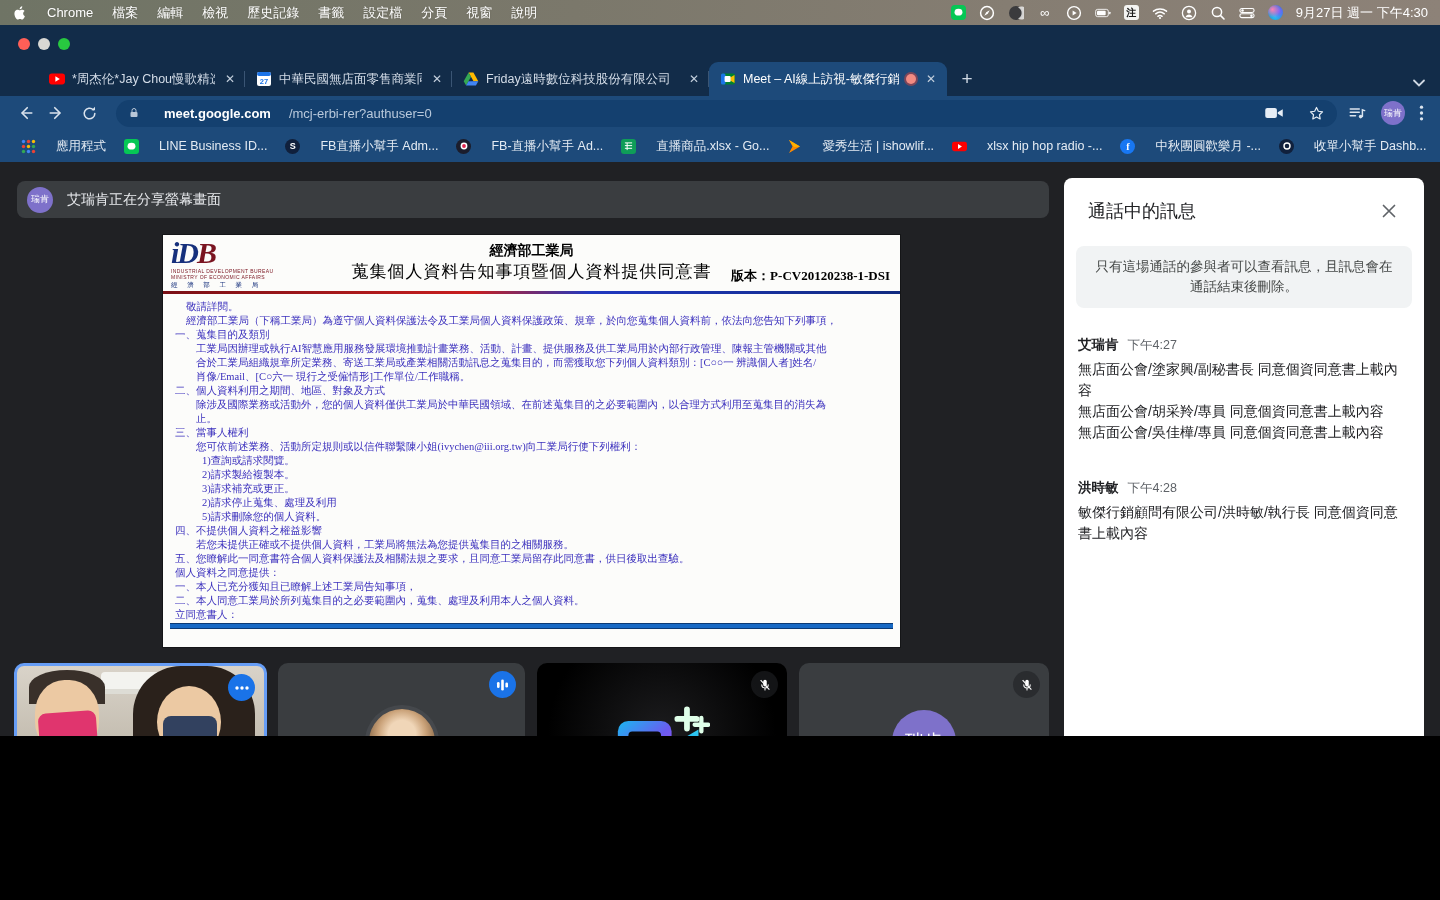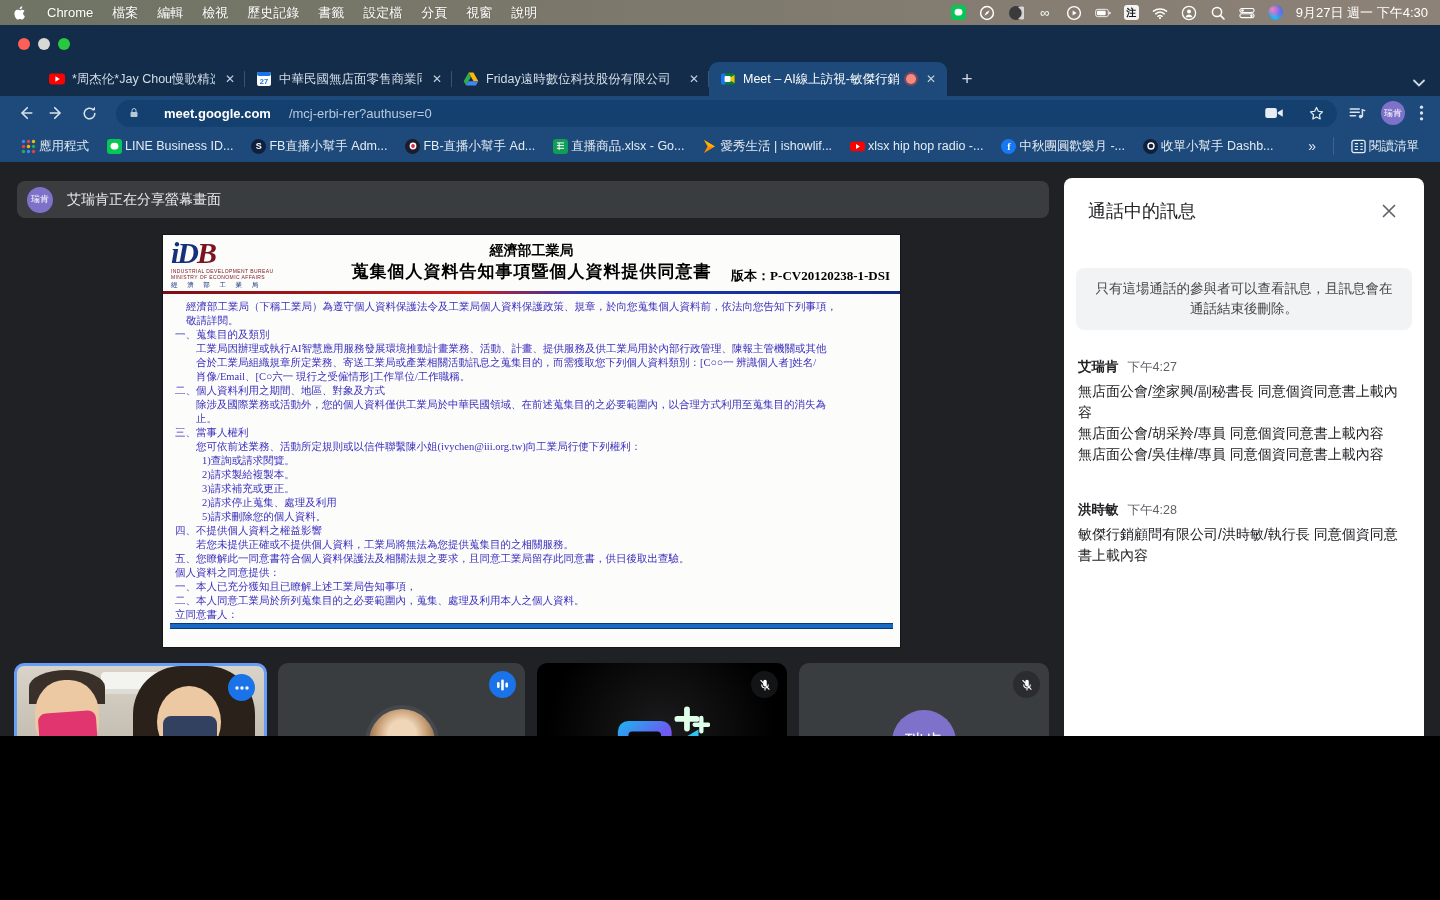--- a/index.html
+++ b/index.html
@@ -39,57 +39,57 @@
   .toolbar{position:absolute;top:96px;left:0;width:100%;height:34px;background:#1d4a7a;display:flex;align-items:center;padding:0 10px;gap:2px}
   .navbtn{width:30px;height:30px;display:flex;align-items:center;justify-content:center;border-radius:50%}
   .omnibox{flex:1;height:27px;margin:0 8px 0 10px;background:#14406f;border-radius:14px;display:flex;align-items:center;padding:0 12px;gap:24px;color:#fff;font-size:13px}
   .omnibox .host{font-weight:bold}
   .omnibox .path{color:#b9c9dc}
   .omni-sp{flex:1}
   .tbright{display:flex;align-items:center;gap:14px;padding-right:6px}
   .tb-avatar{width:24px;height:24px;border-radius:50%;background:#7e71ca;color:#fff;font-size:9px;display:flex;align-items:center;justify-content:center}
 
   .bmbar{position:absolute;top:130px;left:0;width:100%;height:32px;background:#1d4a7a;display:flex;align-items:center;padding:0 12px;color:#e4ebf3;font-size:12.5px}
-  .bm{display:flex;align-items:center;gap:3px;padding:3px 9px;border-radius:6px;white-space:nowrap}
+  .bm{display:flex;align-items:center;gap:20px;padding:3px 9px;border-radius:6px;white-space:nowrap}
   .bmicon{width:15px;height:15px;flex:none;border-radius:3px;display:flex;align-items:center;justify-content:center}
   .bm-sp{flex:1}
   .bm-div{width:1px;height:18px;background:#3f6390;margin:0 8px}
 
   
   .meet{position:absolute;top:162px;left:0;width:100%;height:738px;background:#202124}
   .banner{position:absolute;left:17px;top:19px;width:1032px;height:37px;background:#3a3d40;border-radius:8px;display:flex;align-items:center;gap:14px;padding:0 10px;color:#e8eaed;font-size:14px}
   .b-avatar{width:26px;height:26px;border-radius:50%;background:#7e71ca;color:#fff;font-size:9px;display:flex;align-items:center;justify-content:center}
 
   
   .doc{position:absolute;left:163px;top:73px;width:737px;height:412px;background:#fcfcfa;font-family:"Liberation Serif",serif;box-shadow:0 0 0 1px #141517}
   .doc-head{position:relative;height:58px}
   .lg{position:absolute;left:8px;top:3px;line-height:1}
   .lg-big{font-size:30px;font-weight:bold;font-style:italic;letter-spacing:-2px}
   .lg-i{color:#16307c}.lg-d{color:#16307c}.lg-b{color:#7a1420}
   .lg-s{font-size:5px;color:#7a1420;letter-spacing:.4px;margin-top:1px;font-family:"Liberation Sans",sans-serif}
   .lg-c{font-size:6.5px;color:#16307c;letter-spacing:4px;margin-top:2px}
   .doc-t1{text-align:center;font-size:14px;font-weight:bold;padding-top:7px}
-  .doc-t2{text-align:center;font-size:17px;font-weight:bold;letter-spacing:1px}
+  .doc-t2{text-align:center;font-size:17px;font-weight:normal;letter-spacing:1px}
   .doc-ver{position:absolute;right:10px;top:32px;font-size:13px;font-weight:bold}
   .doc-rule{position:absolute;left:0;right:0;top:56px;height:3px;background:linear-gradient(90deg,#7a1016 0%,#c81e1e 42%,#2038c0 58%,#102a80 100%)}
   .doc-body{padding:7px 12px 0;font-size:10.5px;line-height:14px;color:#3a2fbd}
   .doc-line[data-indent="1"]{padding-left:11px}
   .doc-line[data-indent="2"]{padding-left:21px}
   .doc-line[data-indent="3"]{padding-left:27px}
   .doc-bar{position:absolute;left:7px;right:7px;bottom:18px;height:6px;background:#1769c4;border-top:1px solid #0b3a74;border-bottom:1px solid #0b3a74}
 
   
   .chat{position:absolute;left:1064px;top:16px;width:360px;height:644px;background:#fff;border-radius:8px;color:#202124}
   .chat-head{display:flex;align-items:center;padding:20px 22px 6px 24px}
   .chat-title{font-size:18px}
   .chat-x{margin-left:auto;width:26px;height:26px;display:flex;align-items:center;justify-content:center;color:#5f6368}
   .chat-toggle{margin:20px 12px 0;background:#f1f3f4;border-radius:8px;height:40px;display:flex;align-items:center;padding:0 12px;font-size:14px}
   .tgl{margin-left:auto;width:36px;height:16px;border-radius:8px;background:#c2c6ca;position:relative}
   .tgl-th{position:absolute;right:-1px;top:-3px;width:21px;height:21px;border-radius:50%;background:#9aa0a6;color:#fff;font-size:12px;display:flex;align-items:center;justify-content:center;box-shadow:0 1px 2px rgba(0,0,0,.3)}
-  .chat-note{margin:38px 12px 0;background:#f1f3f4;border-radius:8px;padding:11px 16px;font-size:13.5px;color:#444746;text-align:center;line-height:20px}
+  .chat-note{margin:16px 12px 0;background:#f1f3f4;border-radius:8px;padding:11px 16px;font-size:13.5px;color:#444746;text-align:center;line-height:20px}
   .msgs{padding:28px 14px 0;font-size:14px}
   .msg+.msg{margin-top:36px}
   .msg-head{display:flex;align-items:baseline;gap:9px}
   .msg-sender{font-weight:bold;font-size:13.5px}
   .msg-time{font-size:12.5px;color:#5f6368}
   .msg-body{margin-top:5px;line-height:21px;white-space:pre-line;color:#202124}
   .chat-input{position:absolute;left:12px;right:12px;bottom:16px;height:46px;background:#f1f3f4;border-radius:23px;display:flex;align-items:center;padding:0 14px 0 18px}
   .chat-input input{flex:1;border:none;background:none;outline:none;font-size:14px;color:#202124;font-family:"Liberation Sans",sans-serif}
   .chat-input input::placeholder{color:#80868b}
 
@@ -399,22 +399,22 @@
           <div class="lg-s">MINISTRY OF ECONOMIC AFFAIRS</div>
           <div class="lg-c">經 濟 部 工 業 局</div>
         </div>
         <div class="doc-t1">經濟部工業局</div>
         <div class="doc-t2">蒐集個人資料告知事項暨個人資料提供同意書</div>
         <div class="doc-ver">版本：P-CV20120238-1-DSI</div>
         <div class="doc-rule"></div>
       </div>
       <div class="doc-body">
 
-      <div class="doc-line" data-indent="1">經濟部工業局（下稱工業局）為遵守個人資料保護法令及工業局個人資料保護政策、規章，於向您蒐集個人資料前，依法向您告知下列事項，</div>
-          <div class="doc-line" data-indent="1">敬請詳閱。</div>
+      <div class="doc-line" data-indent="1">敬請詳閱。</div>
+          <div class="doc-line" data-indent="1">經濟部工業局（下稱工業局）為遵守個人資料保護法令及工業局個人資料保護政策、規章，於向您蒐集個人資料前，依法向您告知下列事項，</div>
           <div class="doc-line" data-indent="0">一、蒐集目的及類別</div>
           <div class="doc-line" data-indent="2">工業局因辦理或執行AI智慧應用服務發展環境推動計畫業務、活動、計畫、提供服務及供工業局用於內部行政管理、陳報主管機關或其他</div>
           <div class="doc-line" data-indent="2">合於工業局組織規章所定業務、寄送工業局或產業相關活動訊息之蒐集目的，而需獲取您下列個人資料類別：[C○○一 辨識個人者]姓名/</div>
           <div class="doc-line" data-indent="2">肖像/Email、[C○六一 現行之受僱情形]工作單位/工作職稱。</div>
           <div class="doc-line" data-indent="0">二、個人資料利用之期間、地區、對象及方式</div>
           <div class="doc-line" data-indent="2">除涉及國際業務或活動外，您的個人資料僅供工業局於中華民國領域、在前述蒐集目的之必要範圍內，以合理方式利用至蒐集目的消失為</div>
           <div class="doc-line" data-indent="2">止。</div>
           <div class="doc-line" data-indent="0">三、當事人權利</div>
           <div class="doc-line" data-indent="2">您可依前述業務、活動所定規則或以信件聯繫陳小姐(ivychen@iii.org.tw)向工業局行使下列權利：</div>
           <div class="doc-line" data-indent="3">1)查詢或請求閱覽。</div>

